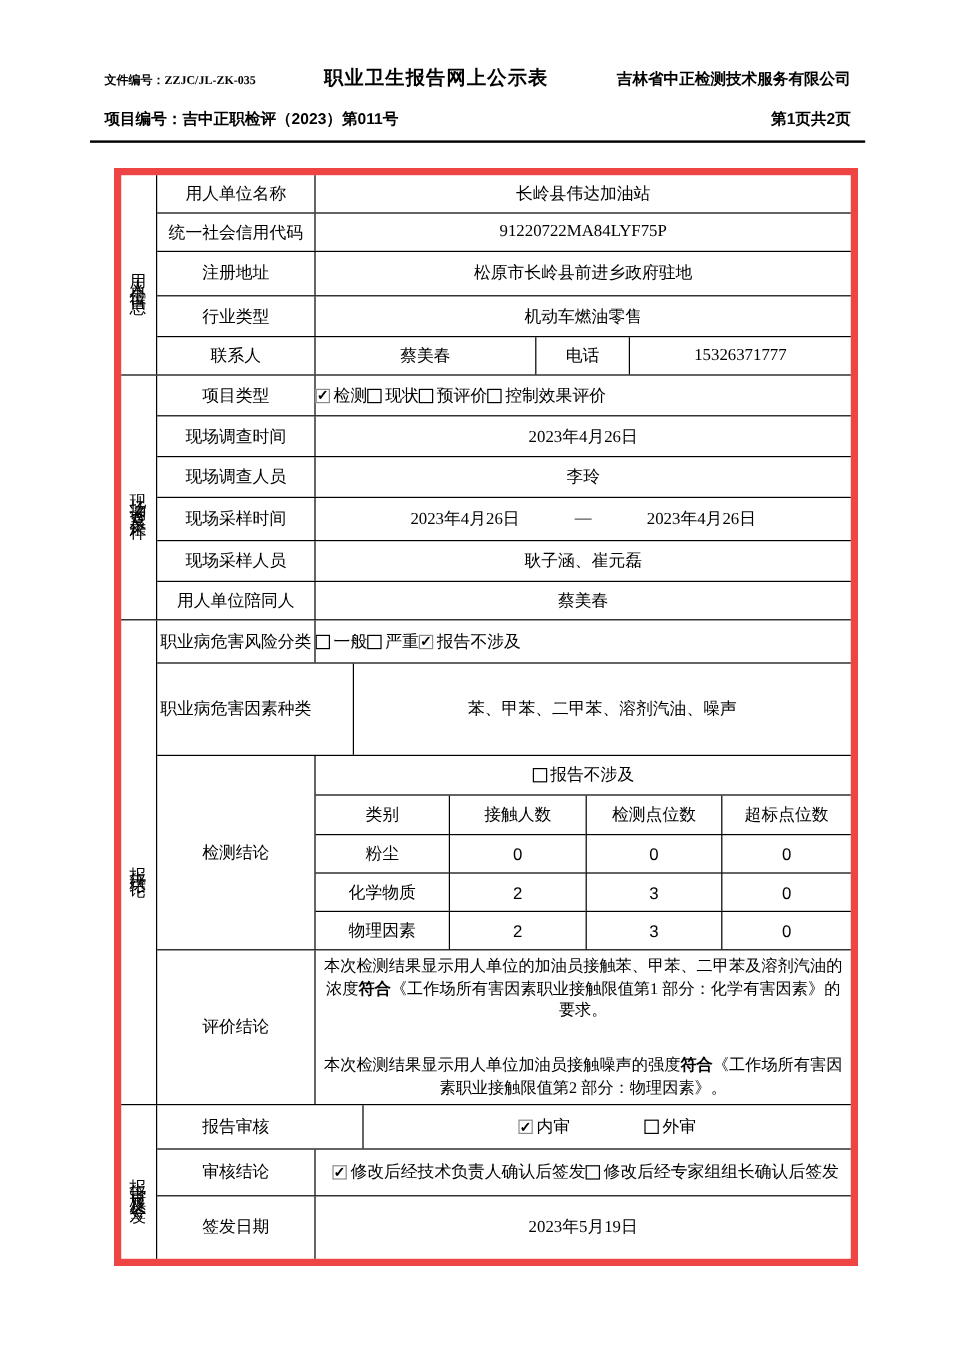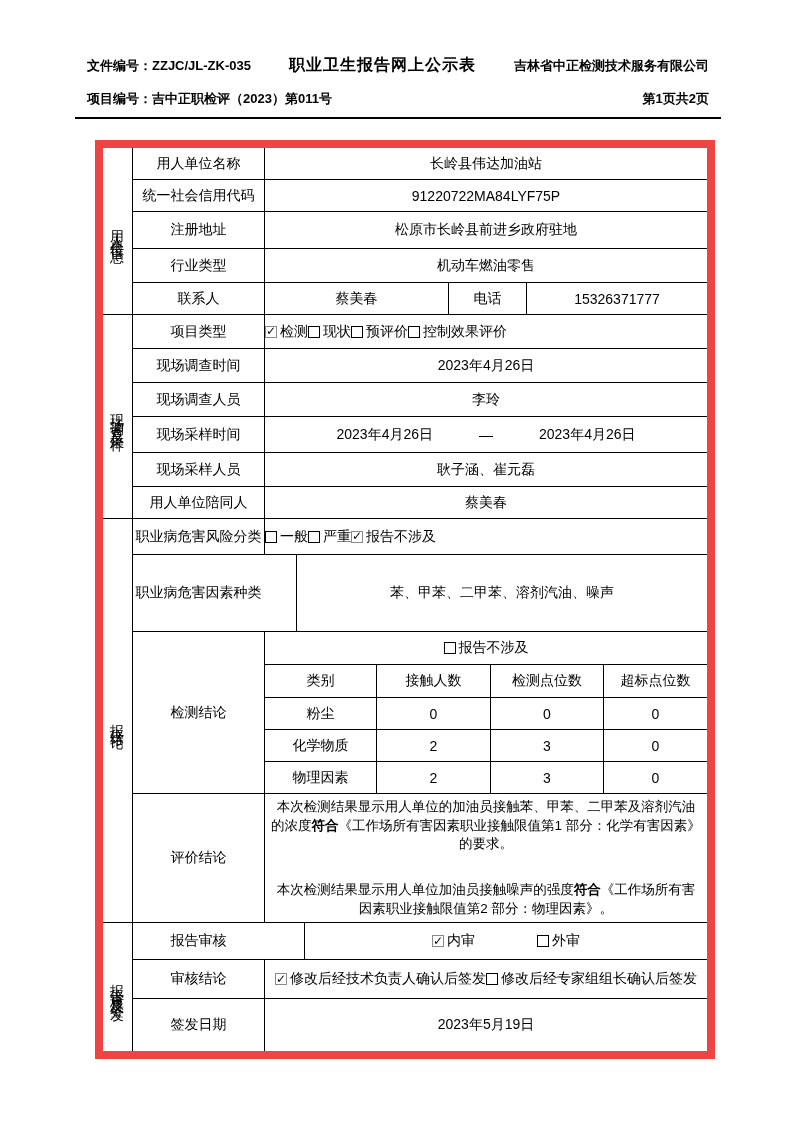--- a/index.html
+++ b/index.html
@@ -5,45 +5,45 @@
   html, body { margin:0; padding:0; }
   body {
     width:794px; height:1122px; background:#fff; overflow:hidden;
     font-family:"Liberation Sans","DejaVu Sans",sans-serif; color:#000;
   }
   .page { position:relative; width:794px; height:1122px; }
 
   
   .header { position:absolute; left:75px; top:55px; width:646px; }
   .header-row1 { display:flex; align-items:baseline; justify-content:space-between; padding:0 12px; }
-  .doc-no { font-size:13px; font-weight:bold; white-space:nowrap; }
+  .doc-no { font-size:10px; font-weight:bold; white-space:nowrap;font-family:Liberation Serif, serif; }
   .main-title { font-size:16px; font-weight:bold; white-space:nowrap; letter-spacing:1px; }
   .company { font-size:13px; font-weight:bold; white-space:nowrap; }
   .header-row2 { display:flex; align-items:baseline; justify-content:space-between; padding:0 12px; margin-top:14px;gap:28px; }
   .project-no { font-size:13px; font-weight:bold; white-space:nowrap; }
   .page-info { font-size:13px; font-weight:bold; white-space:nowrap; }
   .header-divider { border-bottom:2px solid #000; margin-top:9px; }
 
   
-  .doc-table { position:absolute; left:95px; top:140px; width:620px; border:8px solid #ef4444; box-sizing:border-box; }
+  .doc-table { position:absolute; left:95px; top:140px; width:620px; border:6px solid #ef4444; box-sizing:border-box; }
   .section { display:flex; align-items:stretch; }
   .section + .section { border-top:1px solid #000; }
   .vlabel {
     width:29px; flex:0 0 29px; border-right:1px solid #000;
     display:flex; align-items:center; justify-content:center;
     writing-mode:vertical-lr; text-orientation:upright;
     font-size:14px; letter-spacing:4px; text-align:center;
   }
   .sec-rows { flex:1; display:flex; flex-direction:column; min-width:0; }
   .trow { display:flex; align-items:stretch; }
   .trow + .trow { border-top:1px solid #000; }
   .cell { display:flex; align-items:center; justify-content:center; text-align:center; font-size:14px; box-sizing:border-box; min-width:0; }
   .cell + .cell, .cell + .det-area { border-left:1px solid #000; }
   .flabel { width:131px; flex:0 0 131px; }
-  .fvalue { flex:1; } .h31 { min-height:31px; } .h35 { min-height:35px; }
+  .fvalue { flex:1;font-family:Liberation Serif, serif; } .h31 { min-height:31px; } .h35 { min-height:35px; }
   .h33 { min-height:33px; } .h36 { min-height:36px; } .h38 { min-height:38px; }
   .h52 { min-height:52px; } .h76 { min-height:76px;gap:32px; } .h92 { min-height:92px; }
 
   
   .contact-name { width:184px; flex:0 0 184px; }
   .phone-label { width:78px; flex:0 0 78px; }
 
   
   .sampling-val { display:flex; align-items:center; justify-content:center; gap:46px; }
 

